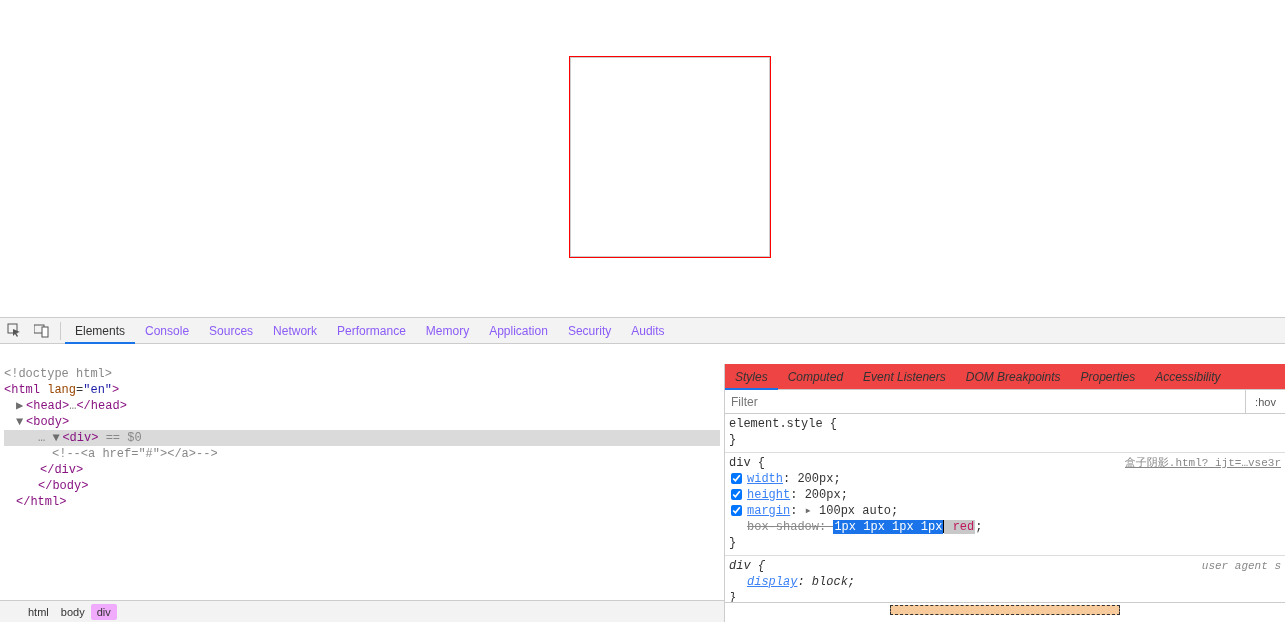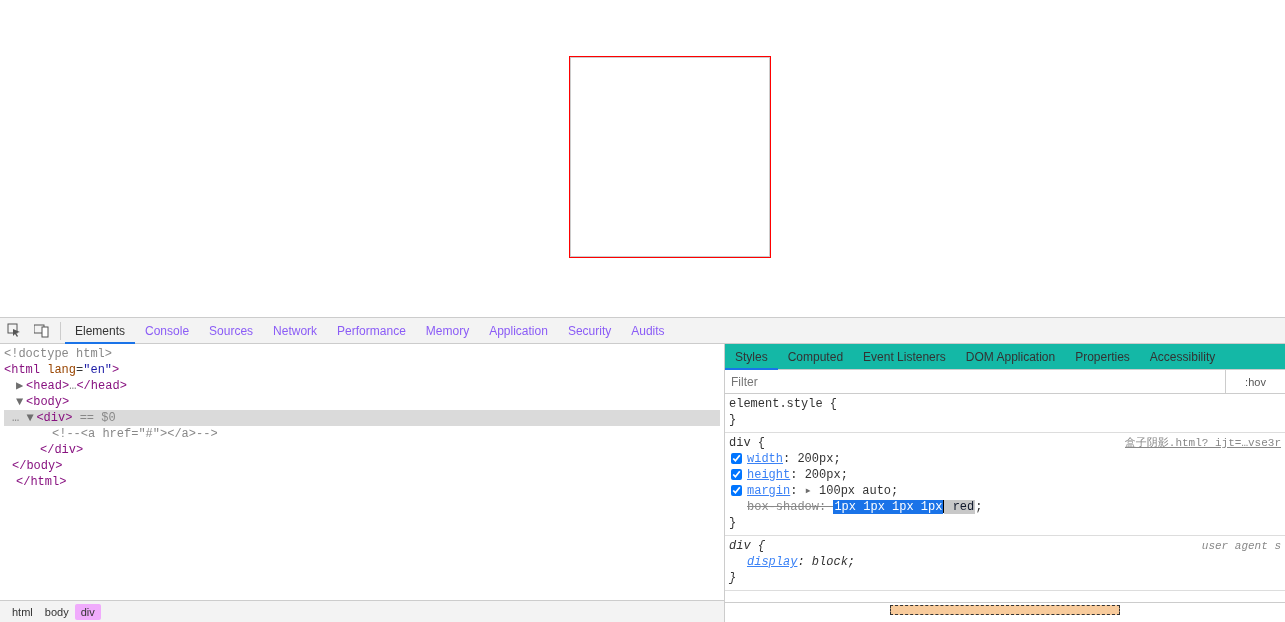--- a/index.html
+++ b/index.html
@@ -12,64 +12,64 @@
   
   .devtools { display: flex; flex-direction: column; height: 305px; border-top: 1px solid #ccc; }
   
   .toolbar { display: flex; align-items: center; height: 26px; background: #f3f3f3; border-bottom: 1px solid #ccc; }
   .tb-icon { width: 28px; height: 26px; display: flex; align-items: center; justify-content: center; color: #555; cursor: pointer; }
   .tb-sep { width: 1px; height: 18px; background: #ccc; margin: 0 4px; }
   .tab-strip { display: flex; align-items: center; height: 26px; }
   .tab { padding: 0 10px; height: 26px; line-height: 26px; color: #8b5cf6; cursor: pointer; font-size: 12px; }
   .tab.active { border-bottom: 2px solid #1a73e8; color: #333; }
   
-  .panels { display: flex; flex: 1; min-height: 0; }
+  .panels { display: flex; flex: 1; min-height: 0; margin-top: 20px; }
   
   
   .dom-panel { width: 725px; display: flex; flex-direction: column; border-right: 1px solid #ccc; }
   .dom-tree { flex: 1; font-family: Consolas, "Courier New", monospace; font-size: 12px; padding: 2px 4px; overflow: auto; line-height: 16px; }
   .dom-line { white-space: pre; }
   .dom-line.indent1 { padding-left: 12px; }
-  .dom-line.indent2 { padding-left: 8px; }
+  .dom-line.indent2 { padding-left: 34px; }
   .dom-line.indent3 { padding-left: 36px; }
   .dom-line.indent4 { padding-left: 48px; }
   .tagc { color: #881280; }
   .attrn { color: #994500; }
   .attrv { color: #1a1aa6; }
   .gray { color: #888; }
   .dom-selected { background: #dadada; display: block; }
   .eq0 { color: #888; font-style: normal; }
   .arrow { color: #6e6e6e; display: inline-block; width: 10px; }
-  .crumbs { height: 22px; border-top: 1px solid #ccc; background: #f3f3f3; display: flex; align-items: center; padding: 0 6px; font-size: 11px; }
+  .crumbs { height: 22px; border-top: 1px solid #ccc; background: #f3f3f3; display: flex; align-items: center; padding: 0 22px; font-size: 11px; }
   .crumb { padding: 2px 6px; color: #333; cursor: pointer; }
   .crumb.sel { background: #f0abfc; border-radius: 2px; }
   
   
   .styles-panel { flex: 1; display: flex; flex-direction: column; min-width: 0; }
-  .styles-tabs { display: flex; align-items: center; height: 26px; border-bottom: 1px solid #ccc; background: #14b8a6; }
+  .styles-tabs { display: flex; align-items: center; height: 26px; border-bottom: 1px solid #ccc; background: #ef4444; font-style: italic; }
   .stab { padding: 0 10px; height: 26px; line-height: 26px; cursor: pointer; font-size: 12px; color: #333; white-space: nowrap; }
   .stab.active { border-bottom: 2px solid #1a73e8; }
   .filter-row { display: flex; align-items: center; height: 24px; border-bottom: 1px solid #ccc; }
   .filter-input { flex: 1; border: none; outline: none; padding: 0 6px; font-size: 12px; font-family: Liberation Sans, sans-serif; color: #888; background: #fff; }
-  .hov { width: 60px; text-align: center; color: #555; border-left: 1px solid #ccc; height: 24px; line-height: 24px; cursor: pointer; font-size: 11px; }
+  .hov { width: 40px; text-align: center; color: #555; border-left: 1px solid #ccc; height: 24px; line-height: 24px; cursor: pointer; font-size: 11px; }
   
   .rules { flex: 1; overflow: auto; font-family: Consolas, "Courier New", monospace; font-size: 12px; line-height: 16px; }
   .rule-block { border-bottom: 1px solid #ddd; padding: 2px 4px 4px 4px; position: relative; }
   .selector { color: #333; }
   .sheet-link { position: absolute; right: 4px; top: 2px; color: #888; text-decoration: underline; font-size: 11px; white-space: nowrap; max-width: 170px; overflow: hidden; text-overflow: ellipsis; }
   .ua-label { position: absolute; right: 4px; top: 2px; color: #888; font-style: italic; font-size: 11px; }
   .prop-line { padding-left: 18px; position: relative; white-space: nowrap; }
   .prop-line input[type=checkbox] { position: absolute; left: 2px; top: 2px; width: 11px; height: 11px; }
   .prop-name { color: #3b82f6; text-decoration: underline; }
   .prop-val { color: #333; }
   .expander { color: #6e6e6e; }
   .swatch { display: inline-block; width: 10px; height: 10px; border: 1px solid #999; background: #ccc; vertical-align: middle; margin-right: 2px; }
   .struck { text-decoration: line-through; color: #888; }
   .val-selected { background: #1a73e8; color: #fff; padding: 0 1px; }
-  .val-gray-sel { background: #c8c8c8; color: #0f172a; padding: 0 1px; }
+  .val-gray-sel { background: #c8c8c8; color: #be185d; padding: 0 1px; }
   .cursor-caret { display: inline-block; width: 1px; height: 13px; background: #000; vertical-align: middle; }
   .italic { font-style: italic; }
   
   .metrics { height: 20px; border-top: 1px solid #ccc; display: flex; align-items: flex-start; justify-content: center; padding-top: 2px; }
   .margin-box { width: 230px; height: 10px; background: #f8cb9c; border: 1px dashed #333; }
 </style>
 </head>
 <body>
 
 <div class="page-preview">
@@ -122,21 +122,21 @@
           <span class="crumb">body</span>
           <span class="crumb sel">div</span>
         </div>
     </div>
 
     <div class="styles-panel">
       <div class="styles-tabs" id="styles-tabs">
           <div class="stab active">Styles</div>
           <div class="stab">Computed</div>
           <div class="stab">Event Listeners</div>
-          <div class="stab">DOM Application</div>
+          <div class="stab">DOM Breakpoints</div>
           <div class="stab">Properties</div>
           <div class="stab">Accessibility</div>
         </div>
       <div class="filter-row">
         <input class="filter-input" placeholder="Filter" style="">
         <div class="hov">:hov</div>
       </div>
       <div class="rules">
         <div class="rule-block">
           <div class="selector">element.style {</div>

